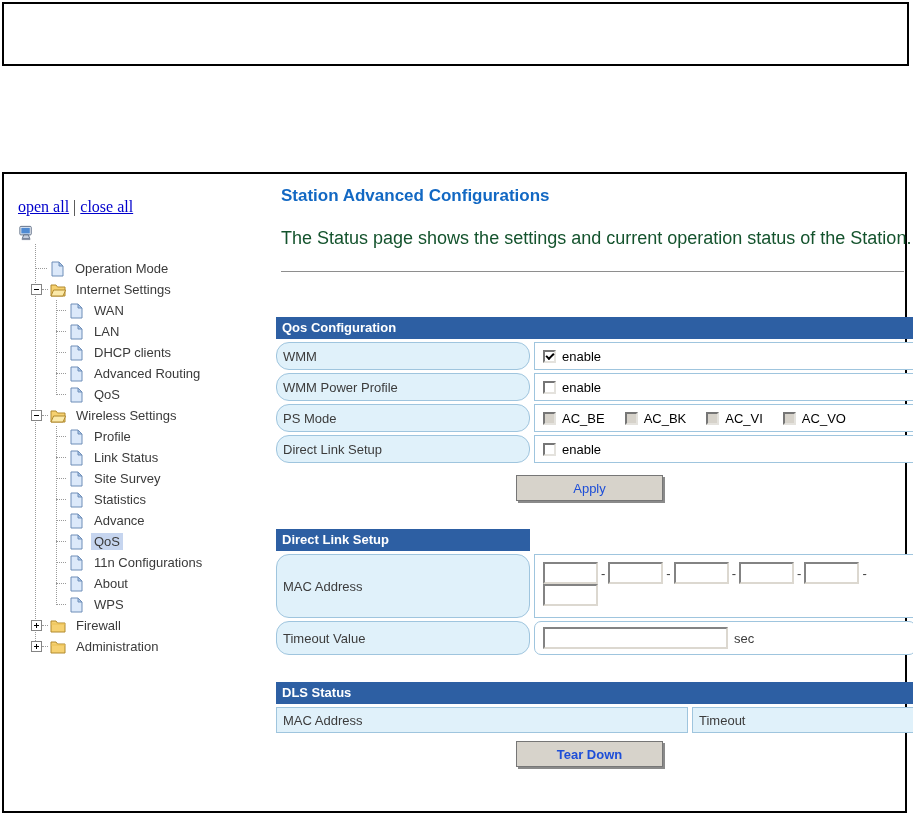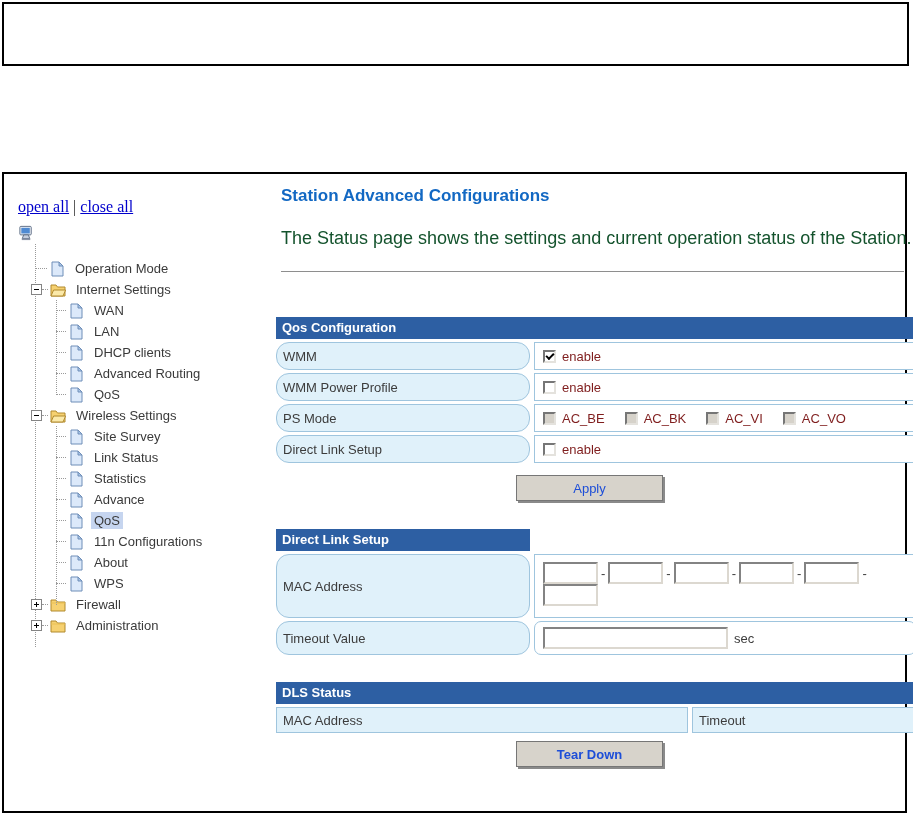--- a/index.html
+++ b/index.html
@@ -47,21 +47,21 @@
   .tbl-header.narrow{width:254px;}
   .trow2{display:flex;gap:4px;margin-top:3px;}
   .cell{box-sizing:border-box;border:1px solid #9fc5de;}
   .label-cell{width:254px;background:#e0f1fa;padding:4px 6px;display:flex;align-items:center;font-size:13px;color:#3c3c3c;border-radius:13px;}
   .value-cell{width:382px;background:#fff;padding:4px 8px;display:flex;align-items:center;gap:6px;font-size:13px;}
   .qos-row .cell{min-height:28px;}
   .cb{width:13px;height:13px;background:#fff;border:2px solid;border-color:#767676 #e4e2dd #e4e2dd #767676;box-sizing:border-box;flex:none;position:relative;cursor:pointer;}
   .cb.checked::after{content:"";position:absolute;left:1px;top:1px;width:6px;height:3px;border-left:2px solid #000;border-bottom:2px solid #000;transform:rotate(-45deg);}
   .cb.disabled{background:#d6d2ca;cursor:default;}
   .cb-group{display:flex;align-items:center;gap:6px;margin-right:14px;}
-  .cb-label{color:#7f1d1d;}
+  .cb-label{color:#000000;}
 
   .btn{display:block;width:147px;height:26px;margin:12px 0 0 240px;background:#d7d3cb;border:1px solid #767676;box-shadow:2px 2px 0 0 #8a8a8a;font-family:"Liberation Sans",sans-serif;font-size:13px;color:#1d4ed8;padding:0;cursor:pointer;}
 
   .txt{box-sizing:border-box;height:22px;background:#fff;border:2px solid;border-color:#838383 #dcd8d0 #dcd8d0 #838383;padding:0 3px;font-family:"Liberation Sans",sans-serif;font-size:13px;}
   .mac-cell{min-height:64px;flex-wrap:wrap;align-content:flex-start;align-items:center;row-gap:6px;gap:0;padding:7px 4px 7px 8px;}
   .mac-in{width:55px;margin:0;}
   .mac-dash{margin:0 3px;color:#3c3c3c;}
   .to-cell{min-height:34px;border-radius:7px;}
   .to-in{width:185px;}
 
@@ -193,39 +193,48 @@
         <span class="tgl"></span>
         <span class="conn c6"></span>
         <span class="ticon">
             <svg width="16" height="16">
               <use href="#ic-folder-open"></use>
             </svg>
           </span>
         <span class="tlabel">Wireless Settings</span>
       </div>
 
+      <div class="trow lvl2">
+        <span class="conn c10"></span>
+        <span class="ticon">
+            <svg width="16" height="16">
+              <use href="#ic-page"></use>
+            </svg>
+          </span>
+        <span class="tlabel">Profile</span>
+      </div>
+
+      <div class="trow lvl2">
+        <span class="conn c10"></span>
+        <span class="ticon">
+            <svg width="16" height="16">
+              <use href="#ic-page"></use>
+            </svg>
+          </span>
+        <span class="tlabel">Link Status</span>
+      </div>
 
       <div class="trow lvl2">
         <span class="conn c10"></span>
         <span class="ticon">
             <svg width="16" height="16">
               <use href="#ic-page"></use>
             </svg>
           </span>
         <span class="tlabel">Site Survey</span>
-      </div>
-
-      <div class="trow lvl2">
-        <span class="conn c10"></span>
-        <span class="ticon">
-            <svg width="16" height="16">
-              <use href="#ic-page"></use>
-            </svg>
-          </span>
-        <span class="tlabel">Link Status</span>
       </div>
 
       <div class="trow lvl2">
         <span class="conn c10"></span>
         <span class="ticon">
             <svg width="16" height="16">
               <use href="#ic-page"></use>
             </svg>
           </span>
         <span class="tlabel">Statistics</span>

